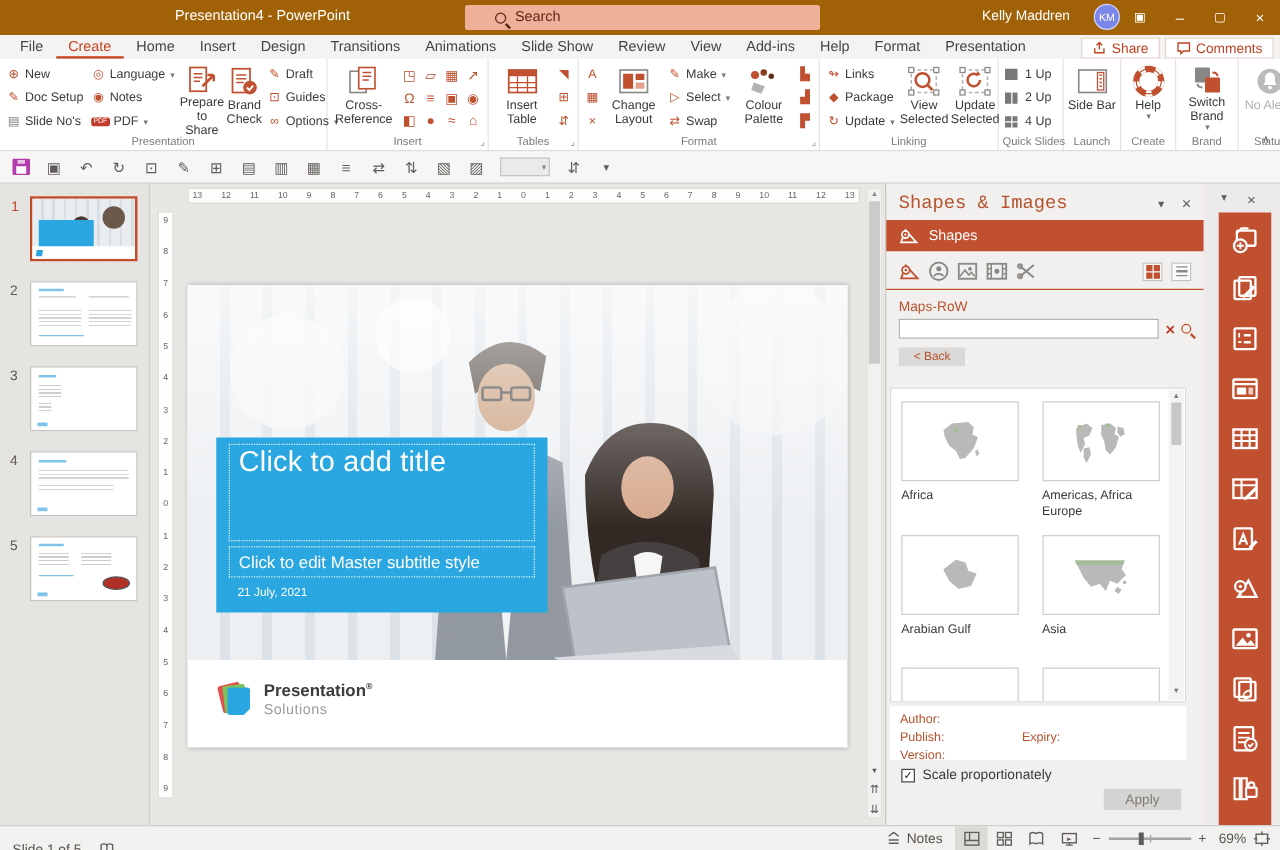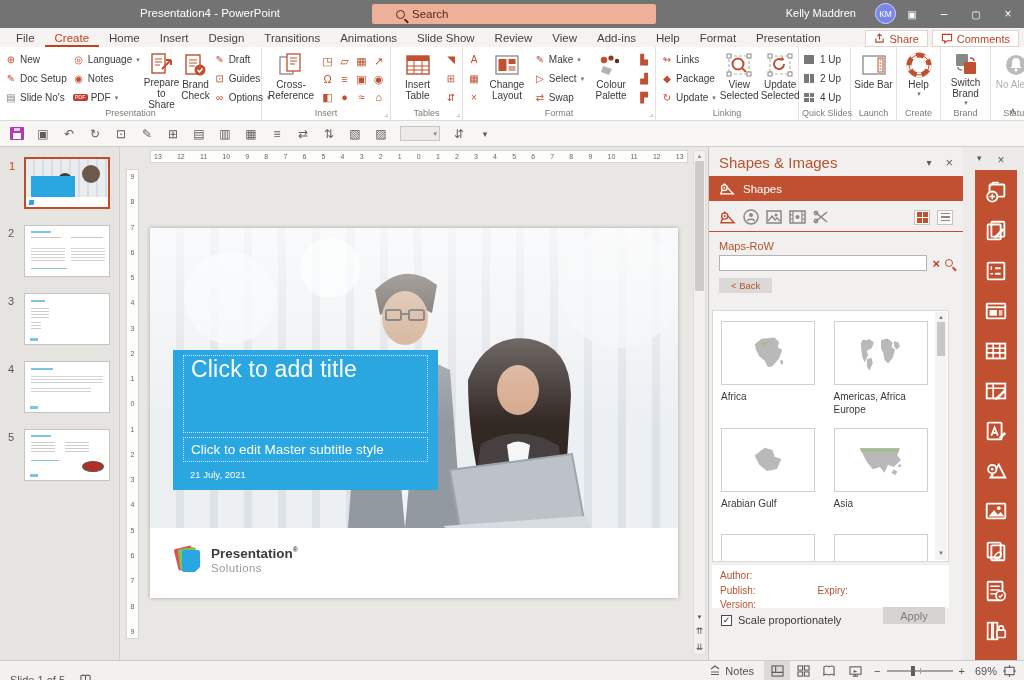--- a/index.html
+++ b/index.html
@@ -1,20 +1,20 @@
 <!DOCTYPE html>
 <html><head>
 <meta charset="utf-8">
 <style>
   html,body{margin:0;padding:0;background:#fff;}
   *{box-sizing:border-box;}
   .app{position:relative;width:1024px;height:680px;font-family:"Liberation Sans",sans-serif;overflow:hidden;background:#e9e7e4;font-size:11px;color:#3b3a39;}
 
   
-  .titlebar{position:absolute;left:0;top:0;width:1024px;height:28px;background:#737373;display:flex;align-items:center;color:#fff;}
+  .titlebar{position:absolute;left:0;top:0;width:1024px;height:28px;background:#a16207;display:flex;align-items:center;color:#fff;}
   .tb-title{position:absolute;left:140px;top:7px;font-size:11.5px;color:#fff;}
   .searchbox{position:absolute;left:372px;top:4px;width:284px;height:20px;background:#efb09a;border-radius:2px;display:flex;align-items:center;gap:7px;padding-left:24px;color:#5c2614;font-size:11.5px;}
   .mag{display:inline-block;width:9px;height:9px;border:1.5px solid #5c2614;border-radius:50%;position:relative;}
   .mag::after{content:"";position:absolute;width:5px;height:1.5px;background:#5c2614;transform:rotate(45deg);left:7px;top:9px;}
   .tb-user{position:absolute;right:168px;top:7px;font-size:11px;}
   .avatar{position:absolute;right:128px;top:3px;width:21px;height:21px;border-radius:50%;background:#7a86e8;color:#fff;font-size:8.5px;display:flex;align-items:center;justify-content:center;border:1px solid #cfd6ff;}
   .winbtn{position:absolute;top:0;width:32px;height:28px;display:flex;align-items:center;justify-content:center;color:#fff;font-size:12px;}
   .winbtn.small{font-size:10px;}
 
   
@@ -95,21 +95,21 @@
   .logo-name sup{font-size:7px;}
   .logo-sub{font-size:11.5px;color:#9a9a9c;letter-spacing:.4px;margin-top:2px;}
   .vscroll{position:absolute;right:2px;top:3px;width:13px;height:505px;background:#f3f1ef;border:1px solid #e0dedc;display:flex;flex-direction:column;align-items:center;}
   .vscroll .arr{font-size:6px;color:#888;padding:2px 0;}
   .vs-thumb{width:9px;height:130px;background:#cdcbc9;border-radius:1px;}
   .vs-bottom{position:absolute;bottom:2px;display:flex;flex-direction:column;gap:6px;align-items:center;color:#555;font-size:9px;}
 
   
   .taskpane{position:absolute;left:708px;top:0;width:255px;height:513px;background:#f2f0ee;border-left:1px solid #c9c7c5;}
   .tp-head{display:flex;align-items:center;padding:7px 10px 5px;}
-  .tp-title{font-size:15px;color:#b4532e;flex:1;}
+  .tp-title{font-size:15px;color:#b4532e;flex:1;font-family:Liberation Mono, monospace;}
   .tp-hic{color:#5f5d5b;font-size:10px;margin-left:14px;}
   .tp-hic.x{font-size:13px;}
   .tp-banner{height:25px;background:#c0502f;color:#fff;display:flex;align-items:center;gap:8px;padding-left:10px;font-size:11.5px;}
   .tp-tools{display:flex;align-items:center;gap:7px;padding:8px 10px 6px;border-bottom:1px solid #c0502f;margin:0 0 0;}
   .tp-tools .sp{flex:1;}
   .viewbox{width:16px;height:15px;border:1px solid #c6c4c2;background:#fbfaf9;display:flex;align-items:center;justify-content:center;}
   .gridview{display:grid;grid-template-columns:5px 5px;gap:1px;}
   .gridview i{width:5px;height:5px;background:#c0502f;display:block;}
   .listview{display:flex;flex-direction:column;gap:2px;}
   .listview i{width:9px;height:1.5px;background:#8a8886;display:block;}
@@ -127,21 +127,21 @@
   .mlabel{font-size:10px;color:#3b3a39;margin-top:6px;line-height:1.25;min-height:24px;}
   .rscroll{position:absolute;right:1px;top:1px;bottom:1px;width:12px;background:#f5f4f2;display:flex;flex-direction:column;align-items:center;}
   .rscroll .arr{font-size:6px;color:#777;padding:2px 0;}
   .rs-thumb{width:8px;height:34px;background:#c9c7c5;}
   .rscroll .down{position:absolute;bottom:2px;}
   .tp-info{position:absolute;left:3px;top:418px;width:237px;height:43px;background:#fff;font-size:10px;color:#b4532e;padding:4px 8px;line-height:1.45;}
   .tp-inforow{display:flex;}
   .tp-inforow .f2{margin-left:62px;}
   .tp-check{position:absolute;left:12px;top:467px;display:flex;align-items:center;gap:6px;font-size:11px;color:#3b3a39;}
   .cbox{width:11px;height:11px;border:1px solid #4a4846;background:#fff;display:flex;align-items:center;justify-content:center;font-size:9px;color:#222;line-height:1;}
-  .applybtn{position:absolute;right:18px;top:460px;width:62px;height:17px;background:#d6d4d2;color:#807e7a;font-size:11px;display:flex;align-items:center;justify-content:center;}
+  .applybtn{position:absolute;right:18px;top:484px;width:62px;height:17px;background:#d6d4d2;color:#807e7a;font-size:11px;display:flex;align-items:center;justify-content:center;}
 
   
   .iconbar-zone{position:absolute;left:963px;top:0;width:61px;height:513px;background:#edebE9;}
   .ib-head{display:flex;justify-content:flex-start;gap:16px;padding:6px 0 4px 14px;color:#5f5d5b;}
   .ib-head .a{font-size:9px;}
   .ib-head .x{font-size:12px;}
   .iconbar{position:absolute;left:12px;top:23px;width:42px;height:490px;background:#c0502f;display:flex;flex-direction:column;align-items:center;padding-top:4px;gap:7px;}
   .ib-item{width:34px;height:33px;display:flex;align-items:center;justify-content:center;}
 
   

